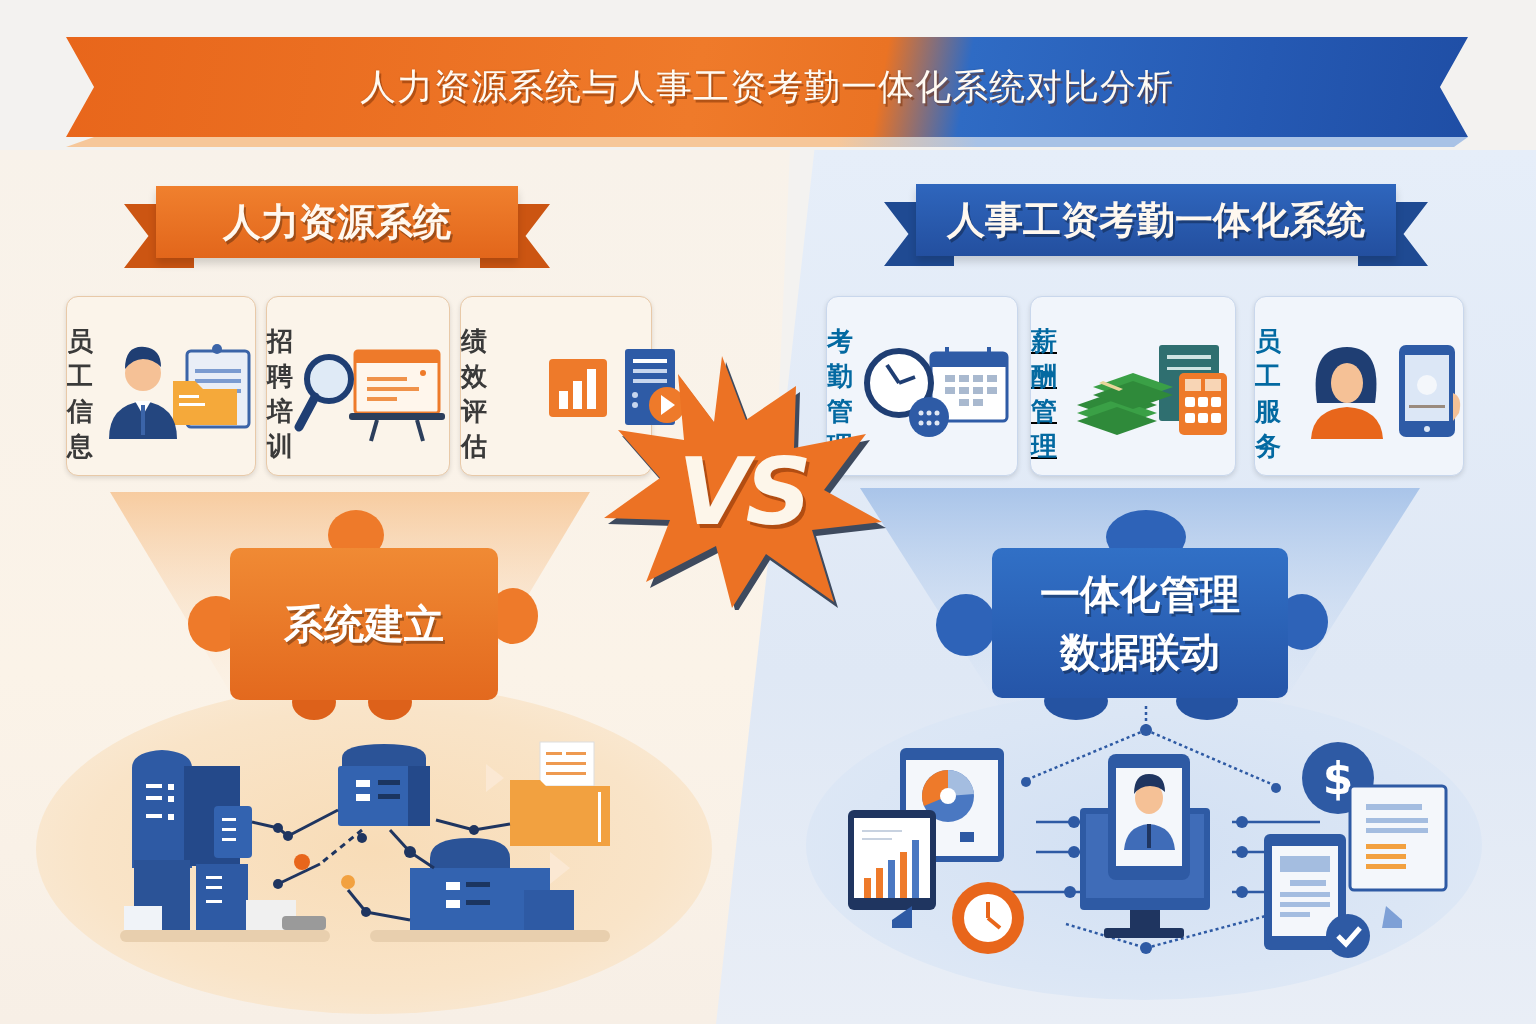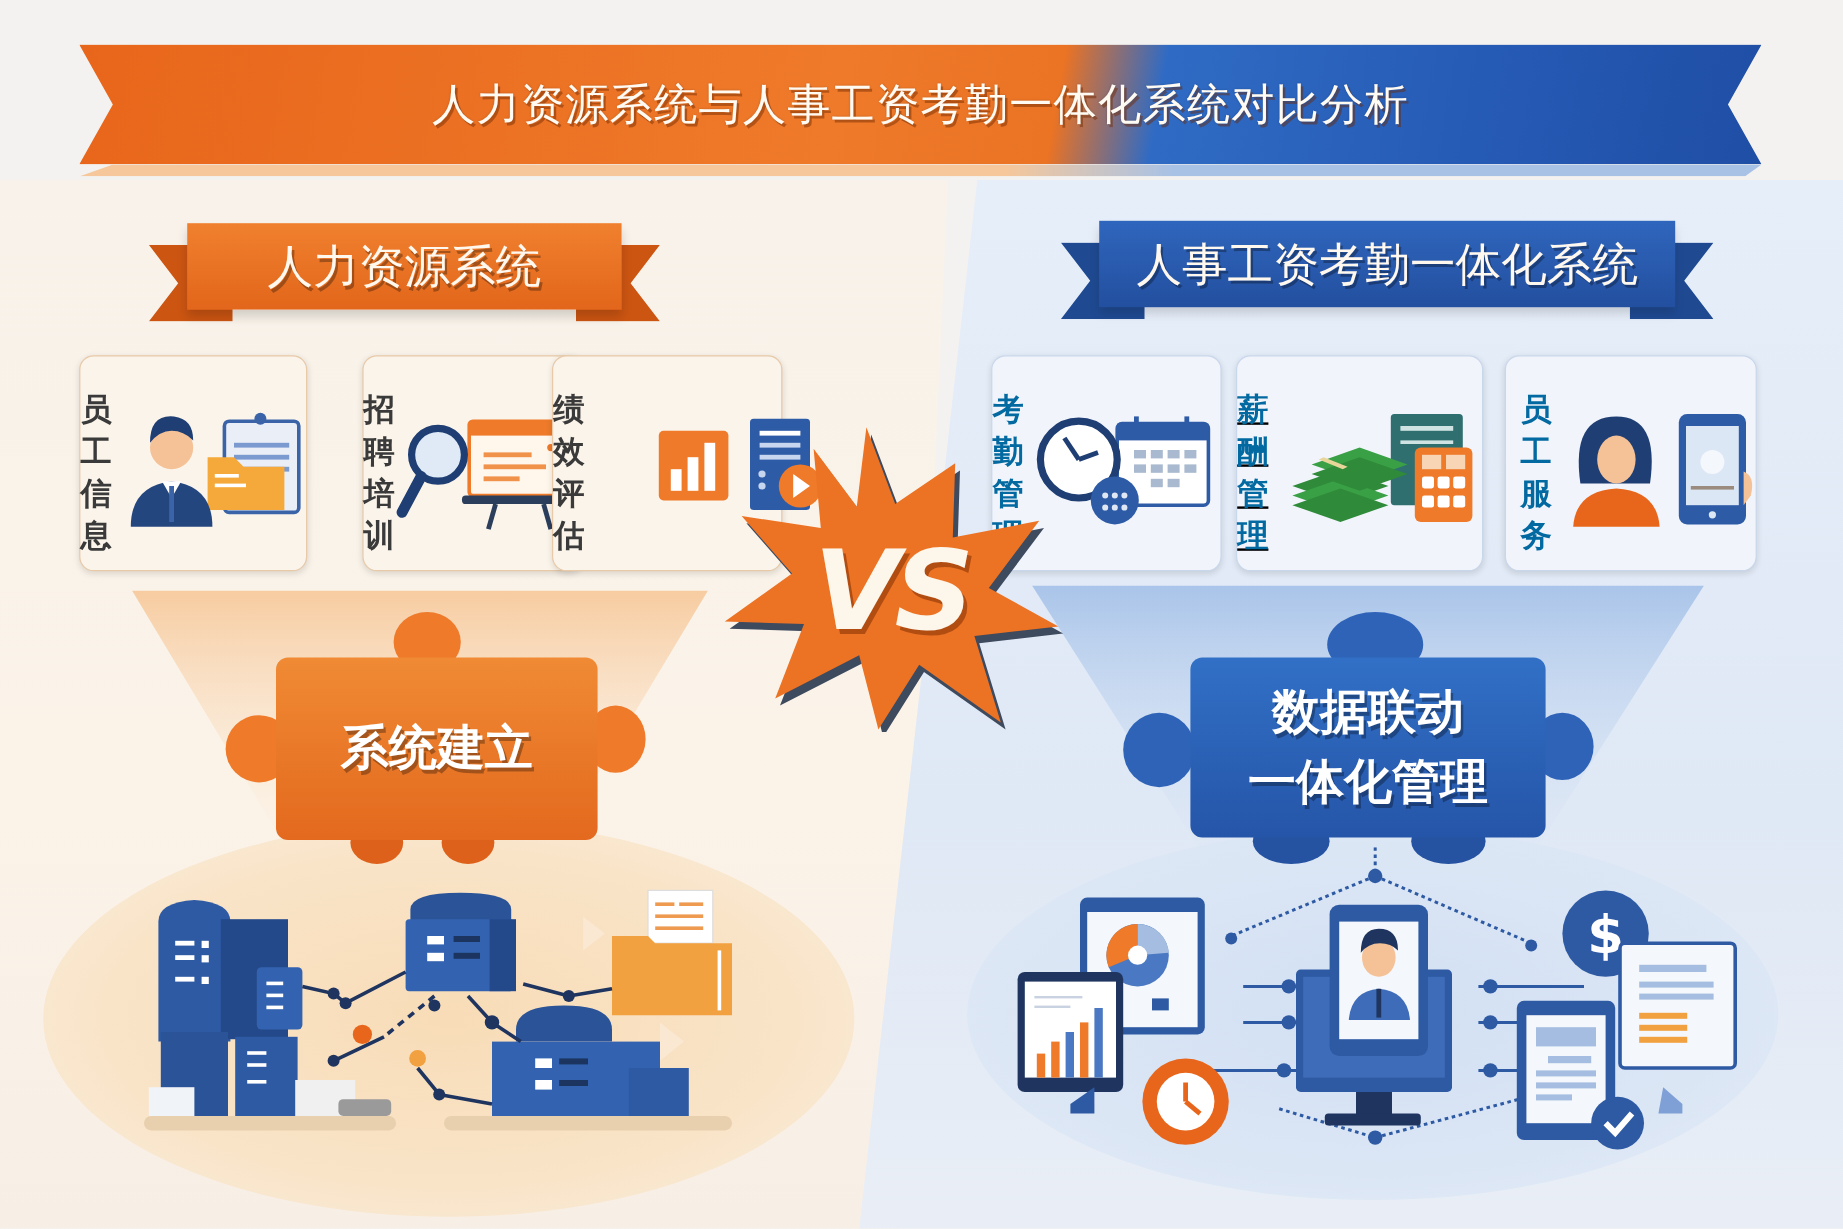--- a/index.html
+++ b/index.html
@@ -47,21 +47,21 @@
     position: absolute; top: 18px; width: 70px; height: 64px;
   }
   .section-ribbon .tail-l { left: 0; clip-path: polygon(0 0, 100% 0, 100% 100%, 0 100%, 35% 50%); }
   .section-ribbon .tail-r { right: 0; clip-path: polygon(0 0, 100% 0, 65% 50%, 100% 100%, 0 100%); }
   .section-ribbon .main {
     position: absolute; left: 32px; right: 32px; top: 0; height: 72px;
     display: flex; align-items: center; justify-content: center;
     box-shadow: 0 6px 8px rgba(0,0,0,0.15);
   }
   .section-ribbon .main span {
-    color: #fff8ef; font-weight: normal; font-size: 38px;
+    color: #fff8ef; font-weight: bold; font-size: 38px;
     text-shadow: 2px 3px 0 rgba(0,0,0,0.3);
   }
   .ribbon-orange { left: 124px; top: 186px; width: 426px; }
   .ribbon-orange .tail-l, .ribbon-orange .tail-r { background: #cc5512; }
   .ribbon-orange .main { background: linear-gradient(180deg, #f0802e, #e2661b); }
   .ribbon-blue { left: 884px; top: 184px; width: 544px; }
   .ribbon-blue .tail-l, .ribbon-blue .tail-r { background: #1f4a92; }
   .ribbon-blue .main { background: linear-gradient(180deg, #2f66bd, #234f9f); }
 
   
@@ -147,21 +147,21 @@
       <rect x="84" y="52" width="20" height="3" fill="#fff"></rect>
       <rect x="84" y="60" width="26" height="3" fill="#fff"></rect>
       <circle cx="48" cy="30" r="18" fill="#f5c196"></circle>
       <path d="M30 26 q0-24 20-22 q16 2 16 20 q-8-8-18-8 q-10 0-18 10z" fill="#1f3e73"></path>
       <path d="M14 96 q0-34 34-38 q34 4 34 38z" fill="#24467f"></path>
       <path d="M40 58 l8 14 l8-14z" fill="#fff"></path>
       <rect x="46" y="62" width="4" height="30" fill="#3b64a8"></rect>
     </svg>
   </div>
 </div>
-<div class="card orange" style="left:266px; width:184px;margin-left:36px;">
+<div class="card orange" style="left:266px; width:184px;">
   <span class="label">招聘培训</span>
   <div class="icons">
     <svg width="160" height="100" viewBox="0 0 160 100">
       <rect x="62" y="8" width="84" height="62" rx="3" fill="#fff6ec" stroke="#ee7a2a" stroke-width="3"></rect>
       <rect x="62" y="8" width="84" height="12" fill="#ee7a2a"></rect>
       <rect x="74" y="34" width="40" height="4" fill="#f0924a"></rect>
       <rect x="74" y="44" width="52" height="4" fill="#f0924a"></rect>
       <rect x="74" y="54" width="30" height="4" fill="#f0924a"></rect>
       <circle cx="130" cy="30" r="3" fill="#ee7a2a"></circle>
       <rect x="56" y="70" width="96" height="7" rx="3" fill="#2b3e5c"></rect>
@@ -249,21 +249,21 @@
         <path d="M2 62 l40-14 l40 14 l-40 14z" fill="#2f8a3a"></path>
         <path d="M2 70 l40-14 l40 14 l-40 14z" fill="#3aa046"></path>
         <path d="M2 78 l40-14 l40 14 l-40 14z" fill="#2f8a3a"></path>
         <path d="M18 44 l40-14 l40 14 l-40 14z" fill="#3aa046"></path>
         <path d="M18 52 l40-14 l40 14 l-40 14z" fill="#2f8a3a"></path>
         <path d="M28 38 l20 8 l-4 2 l-20-8z" fill="#e8d59a"></path>
       </g>
     </svg>
   </div>
 </div>
-<div class="card blue" style="left:1254px; width:210px;padding-left:12px;">
+<div class="card blue" style="left:1254px; width:210px;">
   <span class="label">员工服务</span>
   <div class="icons">
     <svg width="160" height="100" viewBox="0 0 160 100">
       <rect x="96" y="2" width="56" height="92" rx="7" fill="#2e5ba6"></rect>
       <rect x="102" y="12" width="44" height="66" fill="#dce7f6"></rect>
       <circle cx="124" cy="42" r="10" fill="#f4f7fb"></circle>
       <rect x="106" y="62" width="36" height="3" fill="#9a8b7e"></rect>
       <circle cx="124" cy="86" r="3" fill="#dce7f6"></circle>
       <path d="M150 50 q10 4 6 20 l-6 8z" fill="#f5c196"></path>
       <path d="M14 60 q-8-56 30-56 q36 0 28 56z" fill="#1f3e73"></path>
@@ -306,22 +306,22 @@
   </div>
 </div>
 
 <div class="puzzle" style="left:936px; top:510px; width:392px; height:210px;">
   <div class="knob" style="left:170px; top:0; width:80px; height:54px; background:#2e63b8;"></div>
   <div class="knob" style="left:0; top:84px; width:60px; height:62px; background:#2e63b8;"></div>
   <div class="knob" style="left:340px; top:84px; width:52px; height:56px; background:#2e63b8;"></div>
   <div class="knob" style="left:108px; top:172px; width:64px; height:38px; background:#2553a2;"></div>
   <div class="knob" style="left:240px; top:172px; width:62px; height:38px; background:#2553a2;"></div>
   <div class="body" style="left:56px; top:38px; width:296px; height:150px; background: linear-gradient(180deg, #3170c6, #2555a8);">
+    <span class="line">一体化管理</span>
     <span class="line">数据联动</span>
-    <span class="line">一体化管理</span>
   </div>
 </div>
 
 <svg style="position:absolute; left:110px; top:740px;" width="540" height="210" viewBox="0 0 540 210">
   <rect x="10" y="190" width="210" height="12" rx="6" fill="#e8cfae"></rect>
   <rect x="260" y="190" width="240" height="12" rx="6" fill="#e8cfae"></rect>
 
   <path d="M22 28 q0-16 30-18 q30 2 30 18 v100 h-60z" fill="#2e5aa4"></path>
   <rect x="74" y="26" width="56" height="100" fill="#24498a"></rect>
   <g fill="#fff">

